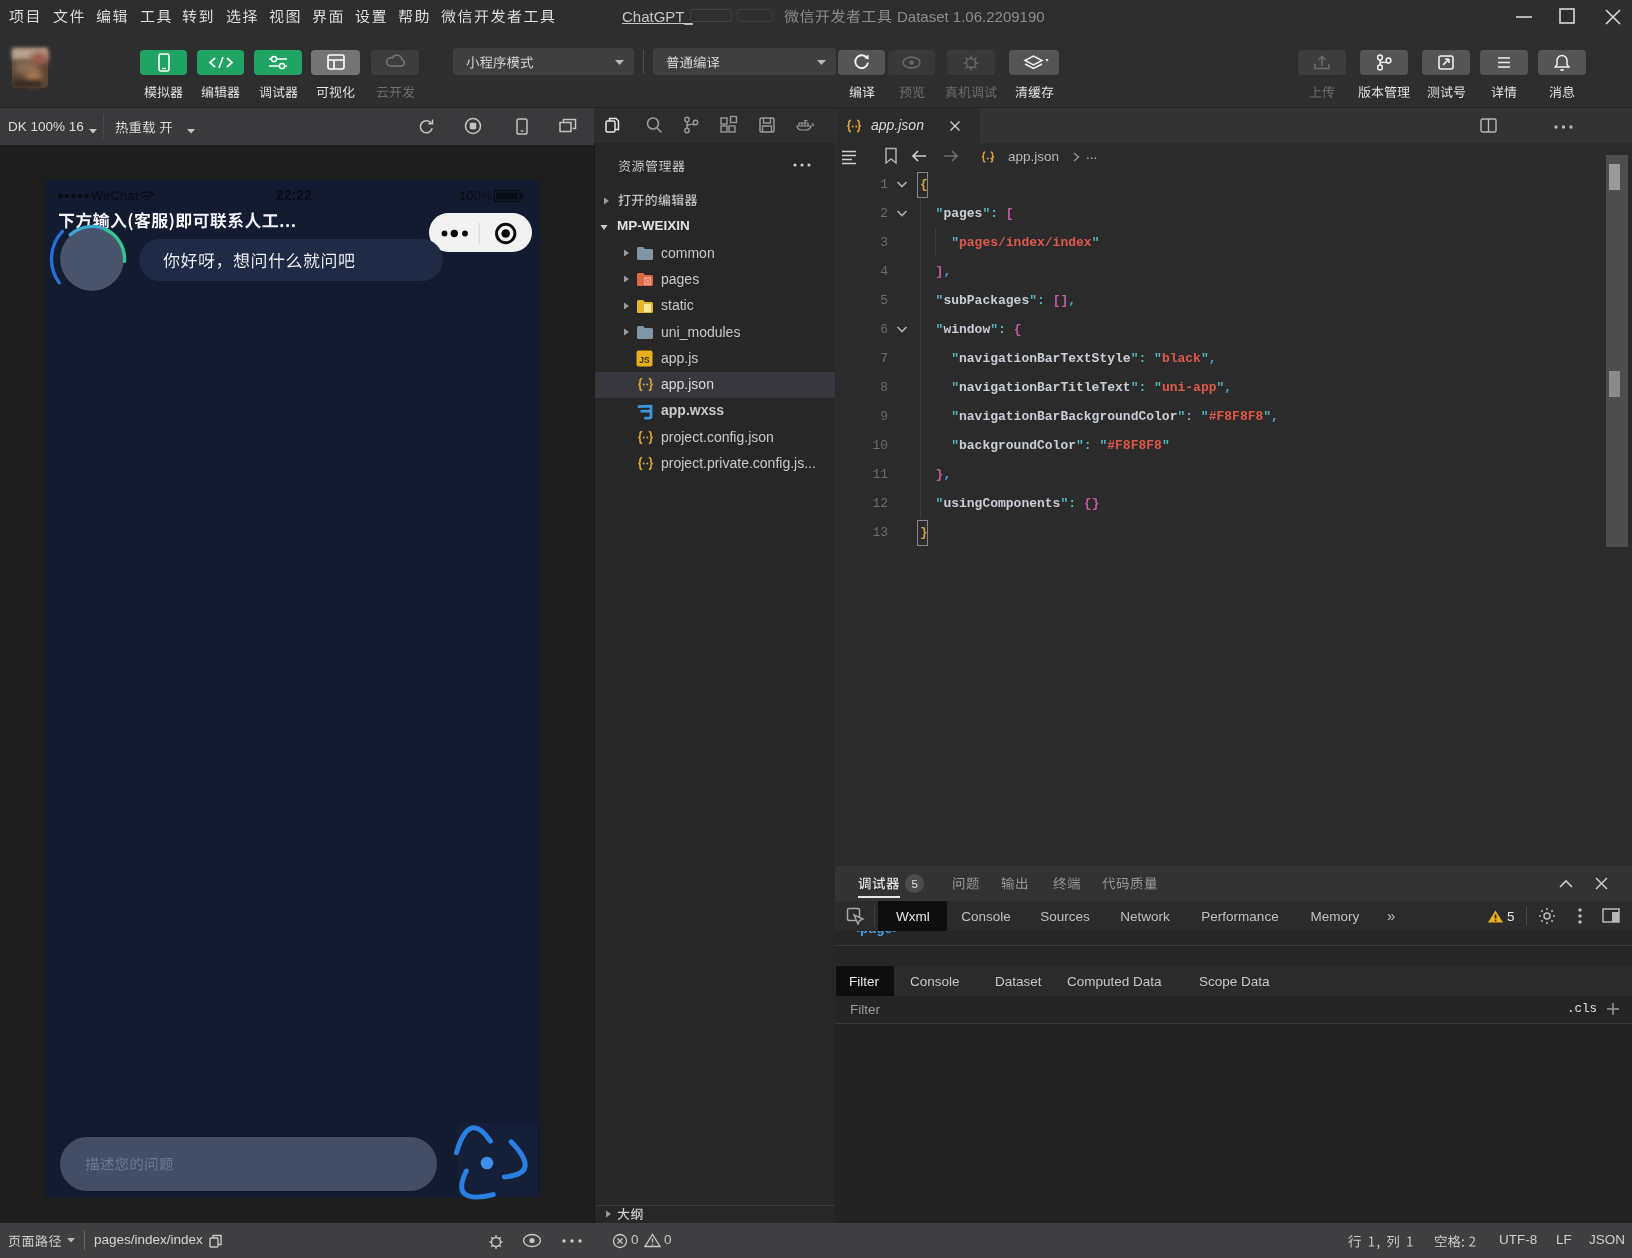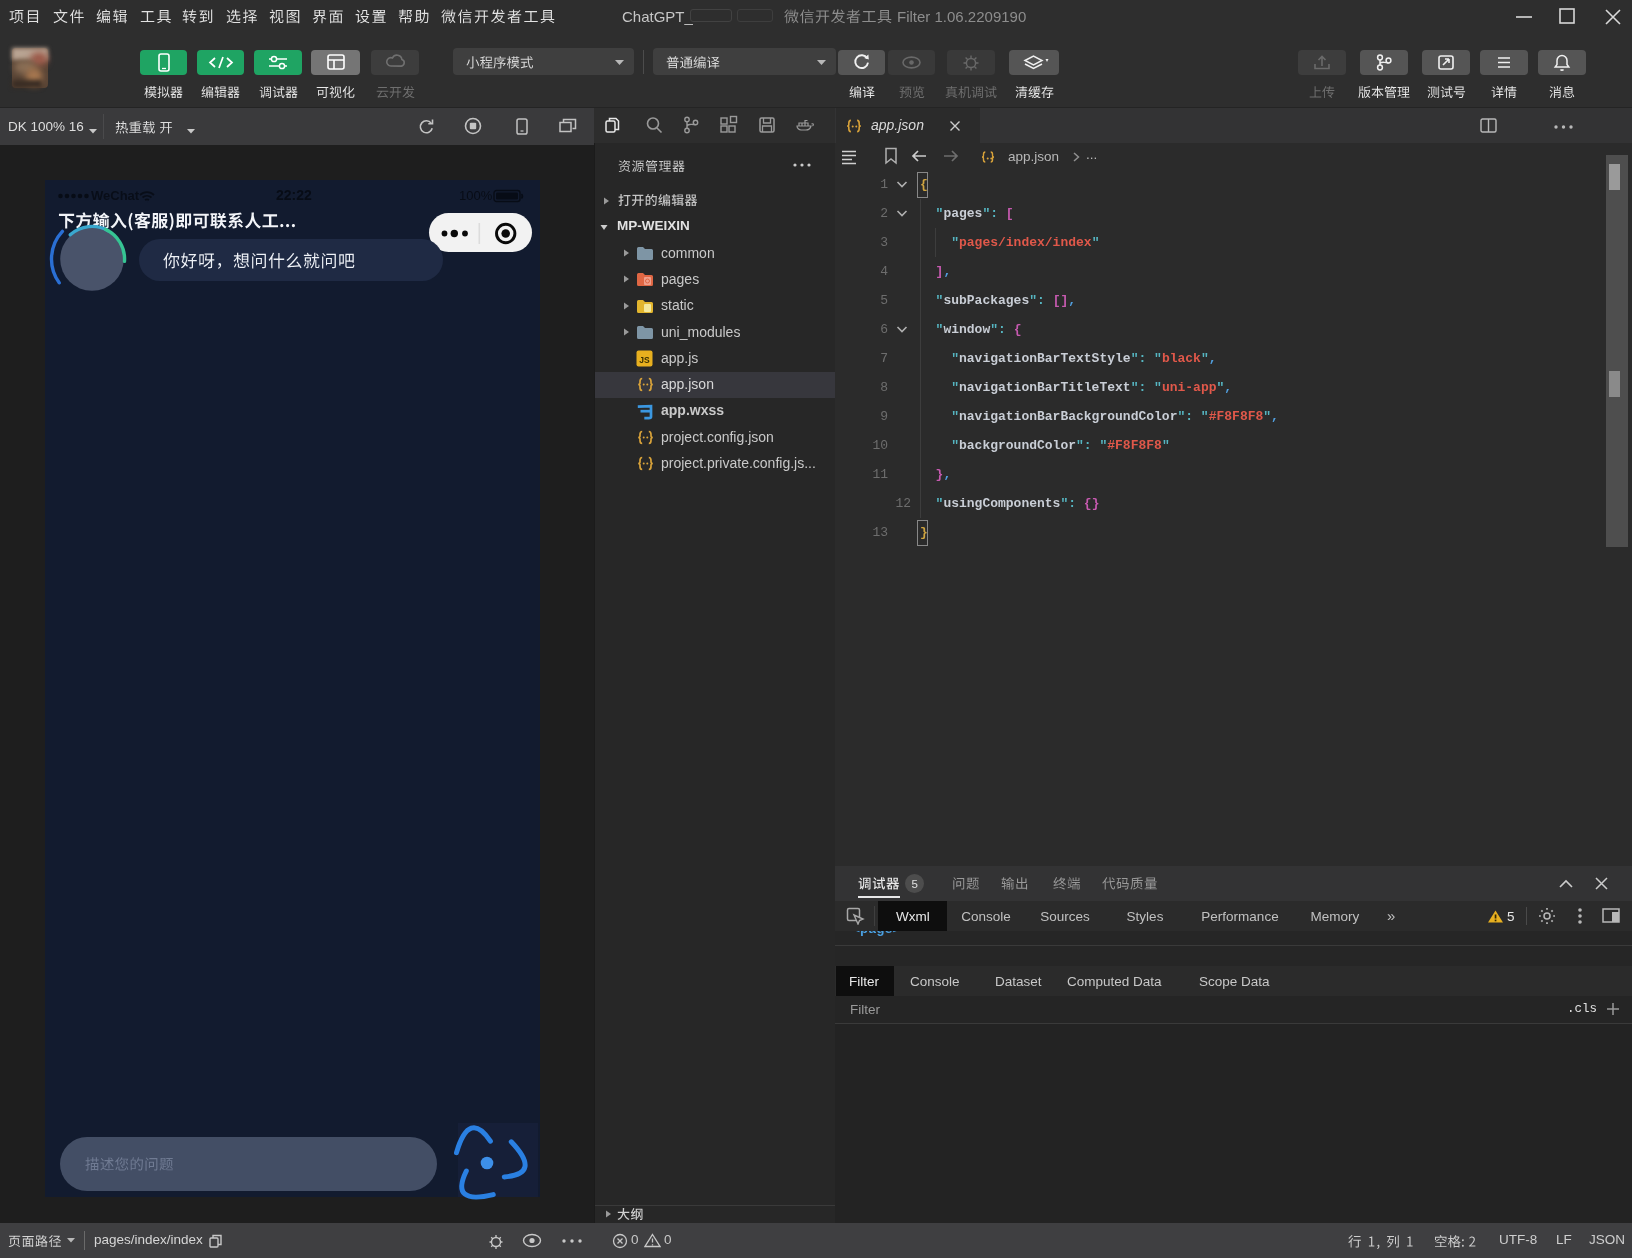--- a/index.html
+++ b/index.html
@@ -26,27 +26,27 @@
   </svg>
 <svg style="position:absolute;left:355.0px;top:7.0px;" width="33.0" height="20.2" viewBox="0 -15.0 33.0 20.2">
     <path d="M1.8 -11.6C2.6 -10.9 3.6 -9.9 4.1 -9.3L4.9 -10.1C4.4 -10.7 3.4 -11.7 2.6 -12.3ZM0.6 -7.9V-6.8H2.8V-1.4C2.8 -0.7 2.3 -0.2 2 -0.1C2.2 0.2 2.5 0.6 2.6 0.9C2.9 0.6 3.3 0.3 5.9 -1.7C5.8 -1.9 5.6 -2.3 5.5 -2.6L3.9 -1.4V-7.9ZM7.4 -12.1V-10.4C7.4 -9.3 7 -8 5.1 -7.1C5.3 -7 5.7 -6.5 5.8 -6.3C7.9 -7.3 8.4 -9 8.4 -10.4V-11H11.1V-8.6C11.1 -7.5 11.3 -7 12.3 -7C12.5 -7 13.2 -7 13.5 -7C13.8 -7 14.1 -7 14.3 -7.1C14.2 -7.4 14.2 -7.8 14.2 -8.1C14 -8 13.7 -8 13.5 -8C13.3 -8 12.6 -8 12.4 -8C12.2 -8 12.2 -8.1 12.2 -8.6V-12.1ZM12.1 -4.9C11.5 -3.7 10.7 -2.7 9.7 -1.9C8.7 -2.8 7.9 -3.8 7.4 -4.9ZM5.8 -6V-4.9H6.5L6.3 -4.8C6.9 -3.5 7.8 -2.3 8.8 -1.3C7.7 -0.6 6.4 -0.1 5.1 0.2C5.3 0.5 5.6 0.9 5.7 1.2C7.1 0.8 8.5 0.2 9.7 -0.6C10.8 0.3 12.2 0.9 13.8 1.2C13.9 0.9 14.2 0.5 14.4 0.2C13 -0.1 11.7 -0.6 10.6 -1.3C11.9 -2.4 12.9 -3.8 13.5 -5.7L12.8 -6L12.6 -6Z M26.3 -11.2H28.8V-9.9H26.3ZM22.8 -11.2H25.2V-9.9H22.8ZM19.3 -11.2H21.7V-9.9H19.3ZM19.4 -6.4V-0.1H17.4V0.8H30.7V-0.1H28.6V-6.4H23.9L24.1 -7.3H30.3V-8.2H24.3L24.5 -9H29.9V-12H18.3V-9H23.3L23.2 -8.2H17.5V-7.3H23L22.9 -6.4ZM20.4 -0.1V-1H27.5V-0.1ZM20.4 -4.1H27.5V-3.3H20.4ZM20.4 -4.8V-5.6H27.5V-4.8ZM20.4 -2.6H27.5V-1.7H20.4Z" fill="#e2e2e2"></path>
   </svg>
 <svg style="position:absolute;left:398.0px;top:7.0px;" width="33.0" height="20.2" viewBox="0 -15.0 33.0 20.2">
     <path d="M4.1 -12.6V-11.4H1V-10.5H4.1V-9.4H1.3V-8.5H4.1V-8.2C4.1 -7.9 4.1 -7.6 4 -7.3H0.8V-6.4H3.6C3.1 -5.8 2.3 -5.1 1 -4.7C1.3 -4.5 1.6 -4.1 1.8 -3.9C3.5 -4.5 4.4 -5.5 4.8 -6.4H8.1V-7.3H5.2C5.2 -7.6 5.2 -7.9 5.2 -8.2V-8.5H7.7V-9.4H5.2V-10.5H8V-11.4H5.2V-12.6ZM8.8 -12V-4.5H9.8V-11H12.4C12 -10.3 11.5 -9.6 11 -8.9C12.3 -8.2 12.8 -7.5 12.8 -7C12.8 -6.7 12.7 -6.5 12.4 -6.3C12.3 -6.3 12 -6.2 11.8 -6.2C11.4 -6.2 10.8 -6.2 10.2 -6.3C10.4 -6 10.5 -5.6 10.6 -5.3C11.1 -5.3 11.8 -5.3 12.3 -5.3C12.6 -5.4 12.9 -5.4 13.2 -5.6C13.7 -5.8 13.9 -6.3 13.9 -6.9C13.9 -7.6 13.5 -8.3 12.2 -9.1C12.8 -9.9 13.5 -10.8 14.1 -11.5L13.3 -12L13.1 -12ZM2.2 -3.9V0.4H3.4V-2.9H6.9V1.2H8V-2.9H11.8V-0.9C11.8 -0.7 11.8 -0.6 11.5 -0.6C11.3 -0.6 10.4 -0.6 9.4 -0.6C9.6 -0.3 9.8 0.1 9.8 0.4C11.1 0.4 11.9 0.4 12.4 0.2C12.8 0 13 -0.3 13 -0.8V-3.9H8V-5.1H6.9V-3.9Z M26 -12.6C26 -11.4 26 -10.3 26 -9.2H23.5V-8.1H25.9C25.7 -4.5 24.9 -1.4 22.1 0.4C22.3 0.6 22.7 1 22.9 1.2C25.9 -0.8 26.8 -4.2 27 -8.1H29.3C29.2 -2.6 29.1 -0.6 28.7 -0.2C28.5 0 28.4 0.1 28.1 0.1C27.8 0.1 27 0 26.1 -0C26.3 0.3 26.5 0.8 26.5 1.1C27.3 1.1 28.1 1.1 28.6 1.1C29 1 29.4 0.9 29.6 0.5C30.1 -0.1 30.3 -2.3 30.4 -8.6C30.4 -8.8 30.4 -9.2 30.4 -9.2H27C27.1 -10.3 27.1 -11.4 27.1 -12.6ZM17 -1.4 17.2 -0.3C19 -0.7 21.5 -1.3 23.9 -1.8L23.8 -2.9L23 -2.7V-11.9H18.1V-1.6ZM19.1 -1.8V-4.4H21.9V-2.4ZM19.1 -7.6H21.9V-5.4H19.1ZM19.1 -8.6V-10.8H21.9V-8.6Z" fill="#e2e2e2"></path>
   </svg>
 <svg style="position:absolute;left:441.0px;top:7.0px;" width="115.5" height="20.2" viewBox="0 -15.0 115.5 20.2">
     <path d="M3 -12.6C2.4 -11.6 1.4 -10.4 0.4 -9.6C0.6 -9.4 0.9 -9 1 -8.8C2.1 -9.7 3.3 -11 4 -12.2ZM4.9 -4.8V-3C4.9 -2 4.8 -0.6 3.8 0.4C4 0.5 4.4 0.9 4.5 1.1C5.6 -0 5.9 -1.7 5.9 -3V-3.9H7.8V-2.1C7.8 -1.5 7.6 -1.3 7.4 -1.2C7.6 -1 7.8 -0.5 7.8 -0.2C8.1 -0.5 8.4 -0.8 10.2 -2C10.1 -2.2 10 -2.6 9.9 -2.8L8.8 -2.1V-4.8ZM11.1 -8.5H12.9C12.7 -6.7 12.4 -5.1 11.8 -3.7C11.4 -5 11.1 -6.4 10.9 -7.9ZM4.3 -6.7V-5.7H9.3V-5.9C9.5 -5.7 9.7 -5.4 9.8 -5.2C10 -5.5 10.2 -5.9 10.3 -6.3C10.6 -4.9 10.9 -3.6 11.3 -2.5C10.6 -1.3 9.7 -0.3 8.5 0.4C8.8 0.6 9.1 1 9.2 1.2C10.3 0.5 11.1 -0.4 11.8 -1.4C12.3 -0.3 12.9 0.5 13.8 1.1C13.9 0.9 14.3 0.4 14.5 0.3C13.6 -0.3 12.9 -1.3 12.3 -2.5C13.1 -4.1 13.6 -6.1 13.9 -8.5H14.4V-9.5H11.3C11.5 -10.4 11.6 -11.4 11.7 -12.4L10.7 -12.6C10.5 -10.3 10 -8 9.3 -6.4V-6.7ZM4.5 -11.4V-7.8H9.2V-11.4H8.4V-8.7H7.3V-12.6H6.5V-8.7H5.3V-11.4ZM3.3 -9.6C2.5 -8 1.4 -6.4 0.3 -5.3C0.4 -5.1 0.8 -4.6 0.9 -4.4C1.3 -4.8 1.8 -5.3 2.2 -5.9V1.2H3.2V-7.4C3.6 -8 4 -8.6 4.3 -9.3Z M22.2 -8V-7H29.5V-8ZM22.2 -5.8V-4.9H29.5V-5.8ZM21.1 -10.1V-9.2H30.7V-10.1ZM24.6 -12.2C25 -11.6 25.5 -10.7 25.7 -10.2L26.7 -10.7C26.5 -11.2 26 -12 25.6 -12.6ZM22 -3.6V1.2H23V0.6H28.7V1.2H29.7V-3.6ZM23 -0.3V-2.7H28.7V-0.3ZM20.3 -12.5C19.6 -10.3 18.3 -8 17 -6.6C17.2 -6.3 17.5 -5.7 17.6 -5.5C18.1 -6.1 18.6 -6.7 19 -7.4V1.2H20.1V-9.2C20.6 -10.2 21 -11.2 21.3 -12.2Z M42.7 -10.5V-6.3H38.5V-6.9V-10.5ZM33.8 -6.3V-5.2H37.3C37.1 -3.1 36.3 -1.1 33.8 0.4C34.1 0.6 34.5 1 34.7 1.3C37.5 -0.5 38.3 -2.8 38.5 -5.2H42.7V1.2H43.9V-5.2H47.2V-6.3H43.9V-10.5H46.8V-11.6H34.3V-10.5H37.4V-6.9L37.4 -6.3Z M59.6 -11.8C60.2 -11.2 61.1 -10.2 61.5 -9.6L62.4 -10.2C62 -10.8 61.1 -11.7 60.5 -12.4ZM51.7 -7.8C51.8 -8 52.3 -8.1 53.3 -8.1H55.4C54.4 -5 52.7 -2.5 50 -0.9C50.2 -0.7 50.6 -0.2 50.8 0C52.7 -1.2 54.2 -2.7 55.2 -4.6C55.8 -3.4 56.6 -2.5 57.5 -1.6C56.2 -0.7 54.7 -0.1 53.1 0.3C53.3 0.5 53.6 0.9 53.7 1.2C55.4 0.8 57 0.1 58.3 -0.9C59.7 0.1 61.3 0.8 63.3 1.2C63.4 0.9 63.7 0.5 64 0.2C62.1 -0.1 60.5 -0.8 59.2 -1.6C60.5 -2.8 61.5 -4.3 62.2 -6.2L61.4 -6.6L61.2 -6.5H56.1C56.3 -7 56.5 -7.5 56.7 -8.1H63.5L63.5 -9.2H57C57.2 -10.2 57.4 -11.3 57.6 -12.4L56.3 -12.7C56.1 -11.4 55.9 -10.3 55.7 -9.2H52.9C53.4 -10 53.8 -11 54 -12L52.8 -12.2C52.6 -11 52 -9.8 51.8 -9.5C51.7 -9.2 51.5 -9 51.3 -8.9C51.4 -8.6 51.6 -8.1 51.7 -7.8ZM58.3 -2.3C57.3 -3.2 56.5 -4.2 55.9 -5.4H60.6C60.1 -4.2 59.3 -3.2 58.3 -2.3Z M78.6 -12.1C78 -11.4 77.5 -10.7 76.8 -10.1V-10.7H73.1V-12.6H72V-10.7H68.1V-9.7H72V-7.8H66.8V-6.8H72.7C70.8 -5.5 68.7 -4.5 66.5 -3.8C66.7 -3.5 67 -3.1 67.2 -2.8C68.1 -3.2 69.1 -3.6 70 -4V1.2H71.1V0.7H77.2V1.1H78.3V-5.2H72.1C72.9 -5.7 73.8 -6.2 74.5 -6.8H80.2V-7.8H75.9C77.2 -8.9 78.5 -10.2 79.5 -11.6ZM73.1 -7.8V-9.7H76.5C75.8 -9 75 -8.4 74.2 -7.8ZM71.1 -1.8H77.2V-0.3H71.1ZM71.1 -2.7V-4.2H77.2V-2.7Z M83.3 -1.1V0H96.8V-1.1H90.6V-9.8H96V-10.9H84.1V-9.8H89.3V-1.1Z M108.1 -1.3C109.7 -0.5 111.5 0.5 112.5 1.2L113.4 0.4C112.3 -0.3 110.5 -1.3 108.8 -2.1ZM103.9 -2C103 -1.2 101.1 -0.2 99.6 0.4C99.9 0.6 100.2 1 100.4 1.2C101.9 0.6 103.8 -0.4 105 -1.3ZM102.2 -11.9V-3.1H99.8V-2.1H113.3V-3.1H111V-11.9ZM103.3 -3.1V-4.5H109.9V-3.1ZM103.3 -8.8H109.9V-7.5H103.3ZM103.3 -9.7V-10.9H109.9V-9.7ZM103.3 -6.7H109.9V-5.4H103.3Z" fill="#e2e2e2"></path>
   </svg>
-<div style="position:absolute;left:622px;top:8px;font-family:'Liberation Sans',sans-serif;font-size:15px;color:#c6c6c6;font-weight:normal;letter-spacing:0px;line-height:18px;white-space:pre;">ChatGPT_</div>
+<div style="position:absolute;left:622px;top:8px;font-family:'Liberation Sans',sans-serif;font-size:15px;color:#c6c6c6;font-weight:normal;letter-spacing:0px;line-height:18px;white-space:pre;text-decoration:underline;">ChatGPT_</div>
 <div style="position:absolute;left:690px;top:9px;width:42px;height:13px;border:1px solid #424242;border-radius:3px;"></div>
 <div style="position:absolute;left:737px;top:9px;width:36px;height:13px;border:1px solid #3e3e3e;border-radius:3px;"></div>
 <svg style="position:absolute;left:784.0px;top:7.0px;" width="108.5" height="20.2" viewBox="0 -15.0 108.5 20.2">
     <path d="M3 -12.6C2.4 -11.6 1.4 -10.4 0.4 -9.6C0.6 -9.4 0.9 -9 1 -8.8C2.1 -9.7 3.3 -11 4 -12.2ZM4.9 -4.8V-3C4.9 -2 4.8 -0.6 3.8 0.4C4 0.5 4.4 0.9 4.5 1.1C5.6 -0 5.9 -1.7 5.9 -3V-3.9H7.8V-2.1C7.8 -1.5 7.6 -1.3 7.4 -1.2C7.6 -1 7.8 -0.5 7.8 -0.2C8.1 -0.5 8.4 -0.8 10.2 -2C10.1 -2.2 10 -2.6 9.9 -2.8L8.8 -2.1V-4.8ZM11.1 -8.5H12.9C12.7 -6.7 12.4 -5.1 11.8 -3.7C11.4 -5 11.1 -6.4 10.9 -7.9ZM4.3 -6.7V-5.7H9.3V-5.9C9.5 -5.7 9.7 -5.4 9.8 -5.2C10 -5.5 10.2 -5.9 10.3 -6.3C10.6 -4.9 10.9 -3.6 11.3 -2.5C10.6 -1.3 9.7 -0.3 8.5 0.4C8.8 0.6 9.1 1 9.2 1.2C10.3 0.5 11.1 -0.4 11.8 -1.4C12.3 -0.3 12.9 0.5 13.8 1.1C13.9 0.9 14.3 0.4 14.5 0.3C13.6 -0.3 12.9 -1.3 12.3 -2.5C13.1 -4.1 13.6 -6.1 13.9 -8.5H14.4V-9.5H11.3C11.5 -10.4 11.6 -11.4 11.7 -12.4L10.7 -12.6C10.5 -10.3 10 -8 9.3 -6.4V-6.7ZM4.5 -11.4V-7.8H9.2V-11.4H8.4V-8.7H7.3V-12.6H6.5V-8.7H5.3V-11.4ZM3.3 -9.6C2.5 -8 1.4 -6.4 0.3 -5.3C0.4 -5.1 0.8 -4.6 0.9 -4.4C1.3 -4.8 1.8 -5.3 2.2 -5.9V1.2H3.2V-7.4C3.6 -8 4 -8.6 4.3 -9.3Z M21.2 -8V-7H28.5V-8ZM21.2 -5.8V-4.9H28.5V-5.8ZM20.1 -10.1V-9.2H29.7V-10.1ZM23.6 -12.2C24 -11.6 24.5 -10.7 24.7 -10.2L25.7 -10.7C25.5 -11.2 25 -12 24.6 -12.6ZM21 -3.6V1.2H22V0.6H27.7V1.2H28.7V-3.6ZM22 -0.3V-2.7H27.7V-0.3ZM19.3 -12.5C18.6 -10.3 17.3 -8 16 -6.6C16.2 -6.3 16.5 -5.7 16.6 -5.5C17.1 -6.1 17.6 -6.7 18 -7.4V1.2H19.1V-9.2C19.6 -10.2 20 -11.2 20.3 -12.2Z M40.7 -10.5V-6.3H36.5V-6.9V-10.5ZM31.8 -6.3V-5.2H35.3C35.1 -3.1 34.3 -1.1 31.8 0.4C32.1 0.6 32.5 1 32.7 1.3C35.5 -0.5 36.3 -2.8 36.5 -5.2H40.7V1.2H41.9V-5.2H45.2V-6.3H41.9V-10.5H44.8V-11.6H32.3V-10.5H35.4V-6.9L35.4 -6.3Z M56.6 -11.8C57.2 -11.2 58.1 -10.2 58.5 -9.6L59.4 -10.2C59 -10.8 58.1 -11.7 57.5 -12.4ZM48.7 -7.8C48.8 -8 49.3 -8.1 50.3 -8.1H52.4C51.4 -5 49.7 -2.5 47 -0.9C47.2 -0.7 47.6 -0.2 47.8 0C49.7 -1.2 51.2 -2.7 52.2 -4.6C52.8 -3.4 53.6 -2.5 54.5 -1.6C53.2 -0.7 51.7 -0.1 50.1 0.3C50.3 0.5 50.6 0.9 50.7 1.2C52.4 0.8 54 0.1 55.3 -0.9C56.7 0.1 58.3 0.8 60.3 1.2C60.4 0.9 60.7 0.5 61 0.2C59.1 -0.1 57.5 -0.8 56.2 -1.6C57.5 -2.8 58.5 -4.3 59.2 -6.2L58.4 -6.6L58.2 -6.5H53.1C53.3 -7 53.5 -7.5 53.7 -8.1H60.5L60.5 -9.2H54C54.2 -10.2 54.4 -11.3 54.6 -12.4L53.3 -12.7C53.1 -11.4 52.9 -10.3 52.7 -9.2H49.9C50.4 -10 50.8 -11 51 -12L49.8 -12.2C49.6 -11 49 -9.8 48.8 -9.5C48.7 -9.2 48.5 -9 48.3 -8.9C48.4 -8.6 48.6 -8.1 48.7 -7.8ZM55.3 -2.3C54.3 -3.2 53.5 -4.2 52.9 -5.4H57.6C57.1 -4.2 56.3 -3.2 55.3 -2.3Z M74.6 -12.1C74 -11.4 73.5 -10.7 72.8 -10.1V-10.7H69.1V-12.6H68V-10.7H64.1V-9.7H68V-7.8H62.8V-6.8H68.7C66.8 -5.5 64.7 -4.5 62.5 -3.8C62.7 -3.5 63 -3.1 63.2 -2.8C64.1 -3.2 65.1 -3.6 66 -4V1.2H67.1V0.7H73.2V1.1H74.3V-5.2H68.1C68.9 -5.7 69.8 -6.2 70.5 -6.8H76.2V-7.8H71.9C73.2 -8.9 74.5 -10.2 75.5 -11.6ZM69.1 -7.8V-9.7H72.5C71.8 -9 71 -8.4 70.2 -7.8ZM67.1 -1.8H73.2V-0.3H67.1ZM67.1 -2.7V-4.2H73.2V-2.7Z M78.3 -1.1V0H91.8V-1.1H85.6V-9.8H91V-10.9H79.1V-9.8H84.3V-1.1Z M102.1 -1.3C103.7 -0.5 105.5 0.5 106.5 1.2L107.4 0.4C106.3 -0.3 104.5 -1.3 102.8 -2.1ZM97.9 -2C97 -1.2 95.1 -0.2 93.6 0.4C93.9 0.6 94.2 1 94.4 1.2C95.9 0.6 97.8 -0.4 99 -1.3ZM96.2 -11.9V-3.1H93.8V-2.1H107.3V-3.1H105V-11.9ZM97.3 -3.1V-4.5H103.9V-3.1ZM97.3 -8.8H103.9V-7.5H97.3ZM97.3 -9.7V-10.9H103.9V-9.7ZM97.3 -6.7H103.9V-5.4H97.3Z" fill="#8d8d8d"></path>
   </svg>
-<div style="position:absolute;left:897px;top:8px;font-family:'Liberation Sans',sans-serif;font-size:15px;color:#8d8d8d;font-weight:normal;letter-spacing:0px;line-height:18px;white-space:pre;">Filter 1.06.2209190</div>
+<div style="position:absolute;left:897px;top:8px;font-family:'Liberation Sans',sans-serif;font-size:15px;color:#8d8d8d;font-weight:normal;letter-spacing:0px;line-height:18px;white-space:pre;">Dataset 1.06.2209190</div>
 <svg style="position:absolute;left:1506px;top:6px;" width="120" height="22" viewBox="0 0 120 22">
     <path d="M10 11 h16" stroke="#d8d8d8" stroke-width="1.6"></path>
     <rect x="54" y="3" width="14" height="14" fill="none" stroke="#d8d8d8" stroke-width="1.6"></rect>
     <path d="M100 4 l14 14 M114 4 l-14 14" stroke="#d8d8d8" stroke-width="1.6"></path>
   </svg>
 <div style="position:absolute;left:12px;top:48px;width:36px;height:40px;border-radius:4px;overflow:hidden;background:#5a4536;"></div>
 <div style="position:absolute;left:12px;top:48px;width:36px;height:12px;background:#b9a493;filter:blur(2px);"></div>
 <div style="position:absolute;left:30px;top:52px;width:18px;height:14px;background:#9c5a4a;border-radius:50%;filter:blur(3px);"></div>
 <div style="position:absolute;left:14px;top:60px;width:22px;height:14px;background:#8a6e55;border-radius:50%;filter:blur(3px);"></div>
 <div style="position:absolute;left:26px;top:68px;width:16px;height:18px;background:#a5764f;border-radius:40%;filter:blur(3px);"></div>
@@ -455,21 +455,21 @@
 <div style="position:absolute;left:880.2px;top:206.0px;font-family:'Liberation Mono',monospace;font-size:13px;color:#6d6d6d;font-weight:normal;letter-spacing:0px;line-height:16px;white-space:pre;">2</div>
 <div style="position:absolute;left:880.2px;top:235.0px;font-family:'Liberation Mono',monospace;font-size:13px;color:#6d6d6d;font-weight:normal;letter-spacing:0px;line-height:16px;white-space:pre;">3</div>
 <div style="position:absolute;left:880.2px;top:264.0px;font-family:'Liberation Mono',monospace;font-size:13px;color:#6d6d6d;font-weight:normal;letter-spacing:0px;line-height:16px;white-space:pre;">4</div>
 <div style="position:absolute;left:880.2px;top:293.0px;font-family:'Liberation Mono',monospace;font-size:13px;color:#6d6d6d;font-weight:normal;letter-spacing:0px;line-height:16px;white-space:pre;">5</div>
 <div style="position:absolute;left:880.2px;top:322.0px;font-family:'Liberation Mono',monospace;font-size:13px;color:#6d6d6d;font-weight:normal;letter-spacing:0px;line-height:16px;white-space:pre;">6</div>
 <div style="position:absolute;left:880.2px;top:351.0px;font-family:'Liberation Mono',monospace;font-size:13px;color:#6d6d6d;font-weight:normal;letter-spacing:0px;line-height:16px;white-space:pre;">7</div>
 <div style="position:absolute;left:880.2px;top:380.0px;font-family:'Liberation Mono',monospace;font-size:13px;color:#6d6d6d;font-weight:normal;letter-spacing:0px;line-height:16px;white-space:pre;">8</div>
 <div style="position:absolute;left:880.2px;top:409.0px;font-family:'Liberation Mono',monospace;font-size:13px;color:#6d6d6d;font-weight:normal;letter-spacing:0px;line-height:16px;white-space:pre;">9</div>
 <div style="position:absolute;left:872.4px;top:438.0px;font-family:'Liberation Mono',monospace;font-size:13px;color:#6d6d6d;font-weight:normal;letter-spacing:0px;line-height:16px;white-space:pre;">10</div>
 <div style="position:absolute;left:872.4px;top:467.0px;font-family:'Liberation Mono',monospace;font-size:13px;color:#6d6d6d;font-weight:normal;letter-spacing:0px;line-height:16px;white-space:pre;">11</div>
-<div style="position:absolute;left:872.4px;top:496.0px;font-family:'Liberation Mono',monospace;font-size:13px;color:#6d6d6d;font-weight:normal;letter-spacing:0px;line-height:16px;white-space:pre;margin-left:23px;">12</div>
+<div style="position:absolute;left:872.4px;top:496.0px;font-family:'Liberation Mono',monospace;font-size:13px;color:#6d6d6d;font-weight:normal;letter-spacing:0px;line-height:16px;white-space:pre;">12</div>
 <div style="position:absolute;left:872.4px;top:525.0px;font-family:'Liberation Mono',monospace;font-size:13px;color:#6d6d6d;font-weight:normal;letter-spacing:0px;line-height:16px;white-space:pre;">13</div>
 <svg style="position:absolute;left:895px;top:179.0px;" width="14" height="11" viewBox="0 0 14 11">
     <path d="M2.5 3 l4.5 4.5 4.5-4.5" fill="none" stroke="#b0b0b0" stroke-width="1.6"></path>
   </svg>
 <svg style="position:absolute;left:895px;top:208.0px;" width="14" height="11" viewBox="0 0 14 11">
     <path d="M2.5 3 l4.5 4.5 4.5-4.5" fill="none" stroke="#b0b0b0" stroke-width="1.6"></path>
   </svg>
 <svg style="position:absolute;left:895px;top:324.0px;" width="14" height="11" viewBox="0 0 14 11">
     <path d="M2.5 3 l4.5 4.5 4.5-4.5" fill="none" stroke="#b0b0b0" stroke-width="1.6"></path>
   </svg>
@@ -522,21 +522,21 @@
 <div style="position:absolute;left:835px;top:901px;width:797px;height:30px;background:#2b2b2b;"></div>
 <svg style="position:absolute;left:846px;top:907px;" width="20" height="18" viewBox="0 0 20 18">
     <rect x="1.5" y="1.5" width="12" height="12" rx="1.5" fill="none" stroke="#a8a8a8" stroke-width="1.5"></rect>
     <path d="M8 8 l4 9 1.5-3.5 3.5-1.5 z" fill="#2b2b2b" stroke="#a8a8a8" stroke-width="1.4"></path>
   </svg>
 <div style="position:absolute;left:874px;top:906px;width:1px;height:20px;background:#3f3f3f;"></div>
 <div style="position:absolute;left:878px;top:901px;width:69px;height:30px;background:#0e0e0e;"></div>
 <div style="position:absolute;left:896px;top:909px;font-family:'Liberation Sans',sans-serif;font-size:13.5px;color:#e8e8e8;font-weight:normal;letter-spacing:0px;line-height:16px;white-space:pre;">Wxml</div>
 <div style="position:absolute;left:986px;top:909px;font-family:'Liberation Sans',sans-serif;font-size:13.5px;color:#c0c0c0;font-weight:normal;letter-spacing:0px;line-height:16px;white-space:pre;transform:translateX(-50%);">Console</div>
 <div style="position:absolute;left:1065px;top:909px;font-family:'Liberation Sans',sans-serif;font-size:13.5px;color:#c0c0c0;font-weight:normal;letter-spacing:0px;line-height:16px;white-space:pre;transform:translateX(-50%);">Sources</div>
-<div style="position:absolute;left:1145px;top:909px;font-family:'Liberation Sans',sans-serif;font-size:13.5px;color:#c0c0c0;font-weight:normal;letter-spacing:0px;line-height:16px;white-space:pre;transform:translateX(-50%);">Styles</div>
+<div style="position:absolute;left:1145px;top:909px;font-family:'Liberation Sans',sans-serif;font-size:13.5px;color:#c0c0c0;font-weight:normal;letter-spacing:0px;line-height:16px;white-space:pre;transform:translateX(-50%);">Network</div>
 <div style="position:absolute;left:1240px;top:909px;font-family:'Liberation Sans',sans-serif;font-size:13.5px;color:#c0c0c0;font-weight:normal;letter-spacing:0px;line-height:16px;white-space:pre;transform:translateX(-50%);">Performance</div>
 <div style="position:absolute;left:1335px;top:909px;font-family:'Liberation Sans',sans-serif;font-size:13.5px;color:#c0c0c0;font-weight:normal;letter-spacing:0px;line-height:16px;white-space:pre;transform:translateX(-50%);">Memory</div>
 <div style="position:absolute;left:1387px;top:907px;font-family:'Liberation Sans',sans-serif;font-size:15px;color:#c0c0c0;font-weight:normal;letter-spacing:0px;line-height:18px;white-space:pre;">»</div>
 <svg style="position:absolute;left:1487px;top:909px;" width="17" height="15" viewBox="0 0 17 15">
     <path d="M8.5 1.5 L16 13.5 H1 z" fill="#e8b020"></path>
     <rect x="7.7" y="5.5" width="1.7" height="4" fill="#332600"></rect>
     <rect x="7.7" y="10.6" width="1.7" height="1.7" fill="#332600"></rect>
   </svg>
 <div style="position:absolute;left:1507px;top:909px;font-family:'Liberation Sans',sans-serif;font-size:13.5px;color:#e8e8e8;font-weight:normal;letter-spacing:0px;line-height:16px;white-space:pre;">5</div>
 <div style="position:absolute;left:1526px;top:907px;width:1px;height:18px;background:#4a4a4a;"></div>

